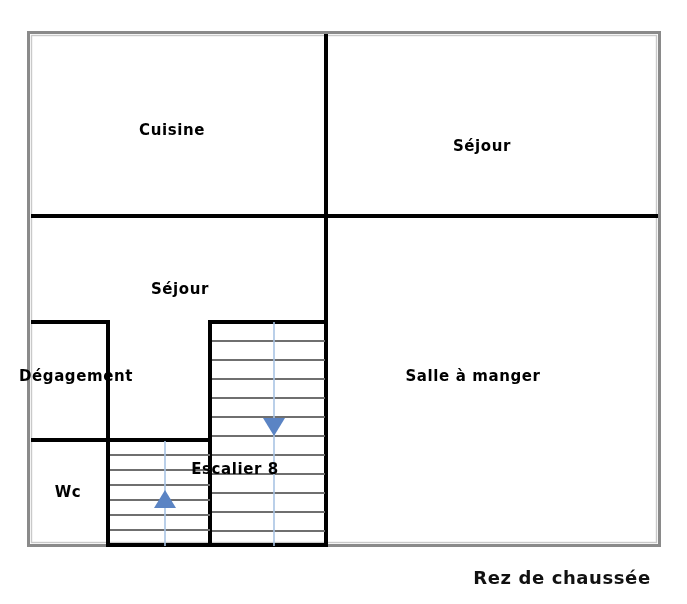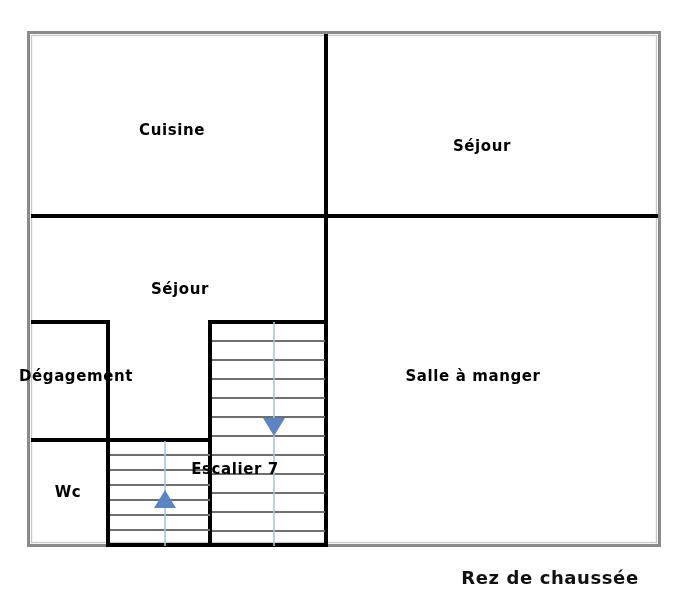--- a/index.html
+++ b/index.html
@@ -41,20 +41,21 @@
   }
   .plan-title {
     position: absolute;
     font-family: "DejaVu Sans", sans-serif;
     font-weight: bold;
     font-size: 18px;
     color: #111111;
     white-space: nowrap;
     letter-spacing: 0.6px;
     transform: translate(-50%, -50%);
+    margin-left: 12px;
   }
 </style>
 </head>
 <body>
 
 <div id="plan-root">
 
   <svg id="floorplan-svg" viewBox="0 0 687 604" xmlns="http://www.w3.org/2000/svg">
 
     <rect x="0" y="0" width="687" height="604" fill="#ffffff"></rect>
@@ -117,17 +118,17 @@
   <div class="room-label" style="left:482px; top:146px;">Séjour</div>
 
   <div class="room-label" style="left:180px; top:289px;">Séjour</div>
 
   <div class="room-label" style="left:76px; top:376px;">Dégagement</div>
 
   <div class="room-label" style="left:473px; top:376px;">Salle à manger</div>
 
   <div class="room-label" style="left:68px; top:492px;">Wc</div>
 
-  <div class="room-label" style="left:235px; top:469px;">Escalier 7</div>
+  <div class="room-label" style="left:235px; top:469px;">Escalier 8</div>
 
   <div class="plan-title" style="left:550px; top:577px;">Rez de chaussée</div>
 
 </div>
 
 </body></html>

